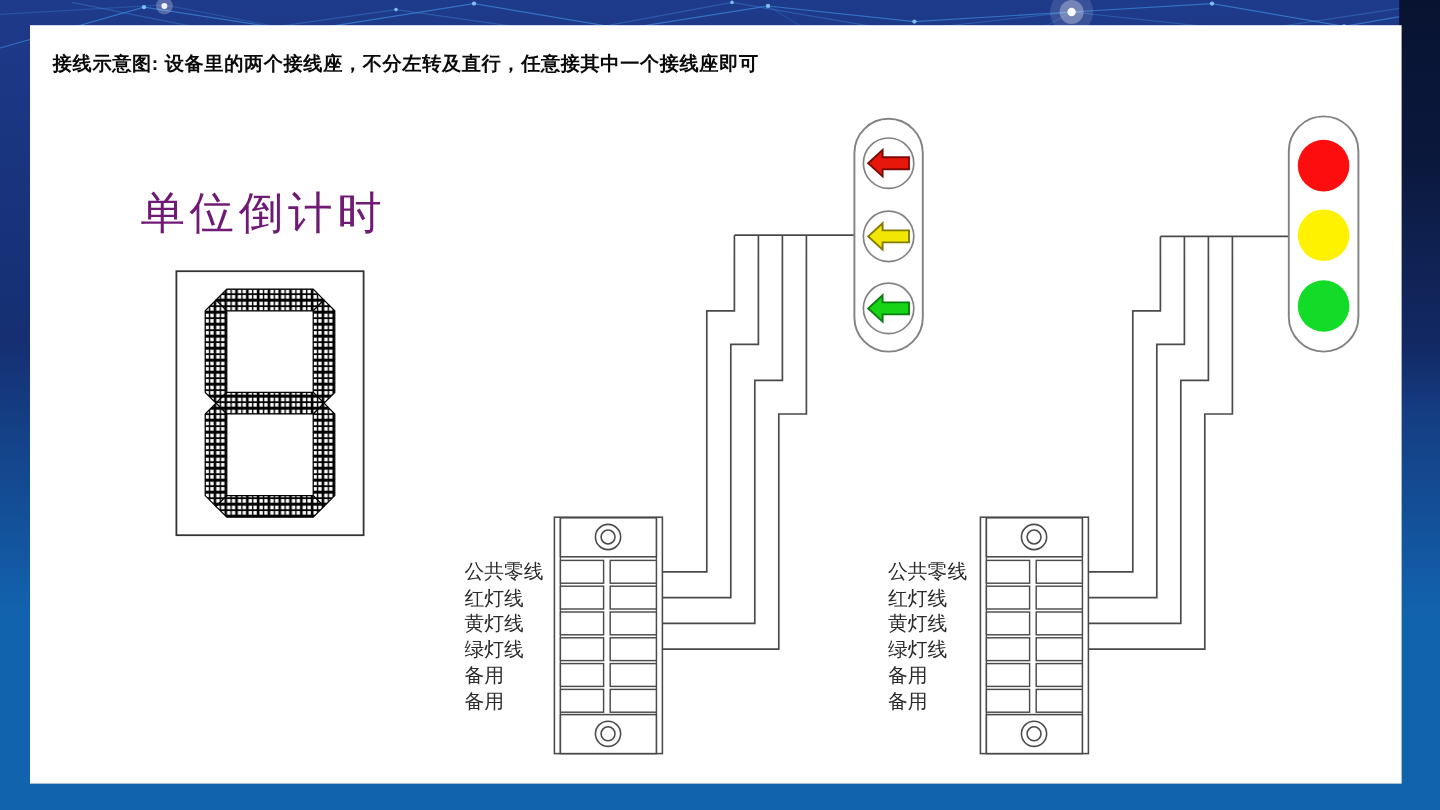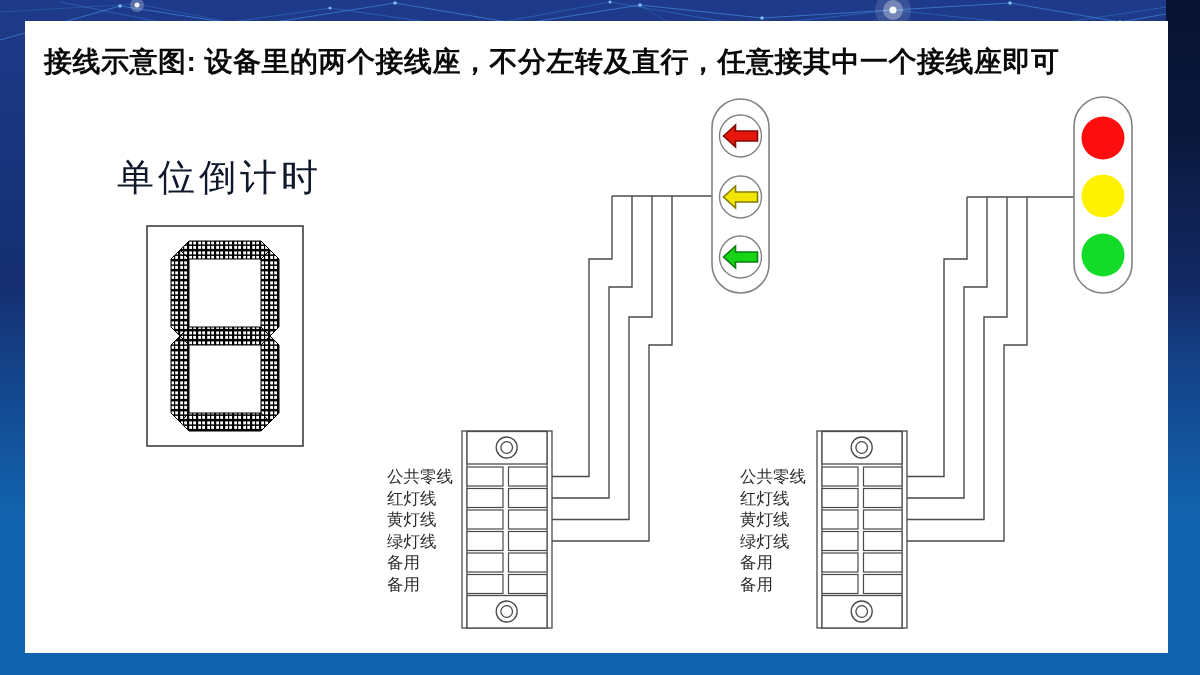--- a/index.html
+++ b/index.html
@@ -10,26 +10,26 @@
   }
   #top-strip{position:absolute;left:0;top:0;width:1200px;height:60px;z-index:0;}
   #right-shade{position:absolute;right:0;top:0;width:34px;height:340px;z-index:0;
     background:linear-gradient(to bottom,#081331 0%,rgba(8,19,49,.85) 40%,rgba(8,19,49,0) 100%);}
   #panel{
     position:absolute;left:25px;top:21px;width:1143px;height:632px;
     background:#ffffff;z-index:1;
   }
   #slide-title{
     position:absolute;left:19px;top:22px;width:1100px;
-    font-size:28px;font-weight:700;color:#0a0a0a;letter-spacing:0.5px;
+    font-size:16px;font-weight:700;color:#0a0a0a;letter-spacing:0.5px;
     font-family:"Liberation Sans",sans-serif;
   }
   #countdown-heading{
     position:absolute;left:92px;top:132px;
-    font-size:37px;color:#0f172a;letter-spacing:4px;
+    font-size:37px;color:#701a75;letter-spacing:4px;
     font-family:"Liberation Serif","DejaVu Serif",serif;
   }
   #diagram{position:absolute;left:0;top:0;}
   text.tlabel{
     font-family:"Liberation Serif","DejaVu Serif",serif;
     font-size:16.5px;fill:#2b2b2b;
   }
 </style>
 </head>
 <body>

